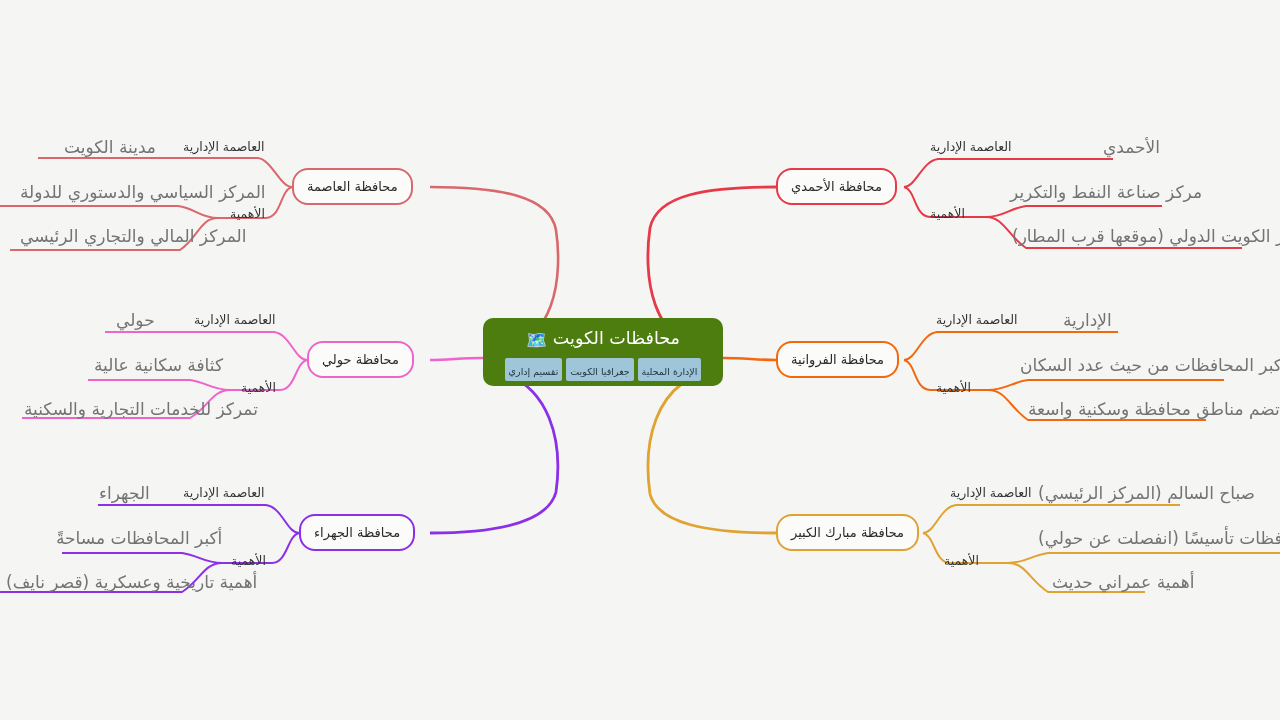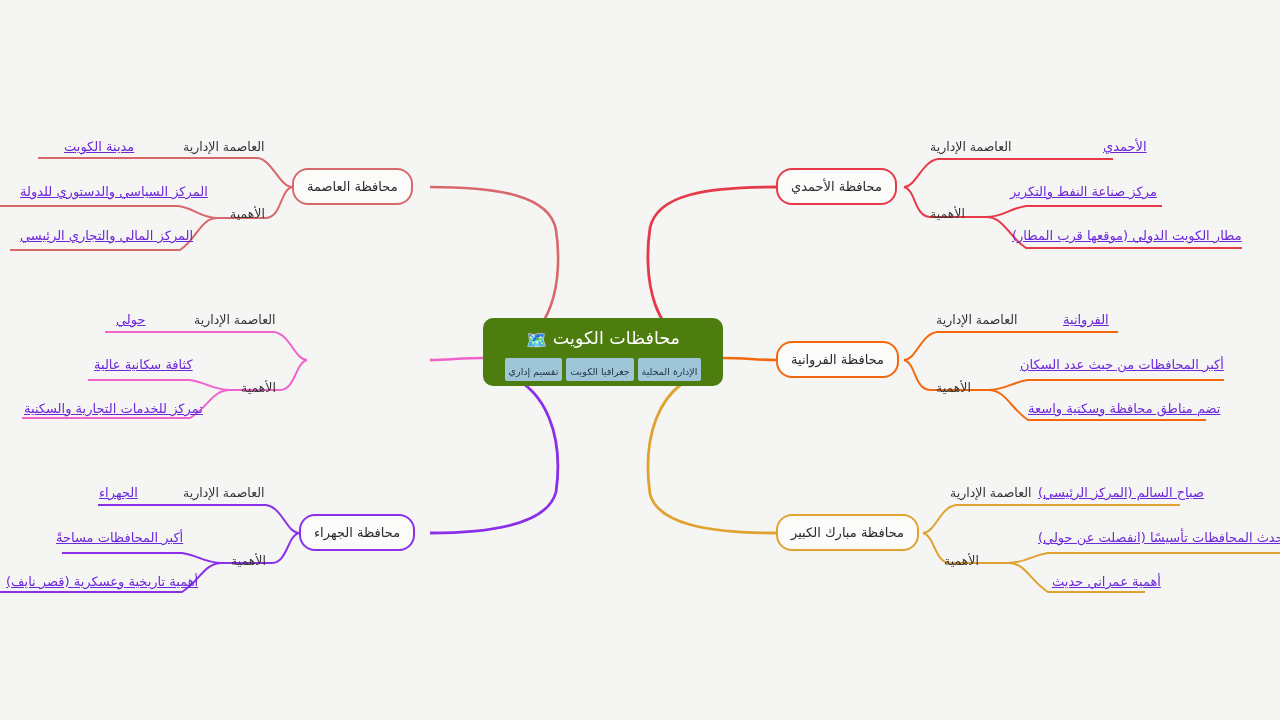--- a/index.html
+++ b/index.html
@@ -97,23 +97,22 @@
     white-space: nowrap;
     direction: rtl;
     z-index: 4;
     line-height: 16px;
   }
   .lbl.cat {           
     font-size: 12.5px;
     color: #333;
   }
   .lbl.leaf {
-    font-size: 13px;
-    color: #6d28d9;
-    text-decoration: underline;
+    font-size: 17px;
+    color: #737373;
   }
   .emoji {
     font-size: 17px;
     vertical-align: -2px;
   }
 </style>
 </head>
 <body>
 
 <div id="stage">
@@ -172,20 +171,23 @@
       <span class="root-tag">الإدارة المحلية</span>
       <span class="root-tag">جغرافيا الكويت</span>
       <span class="root-tag">تقسيم إداري</span>
     </div>
   </div>
 
   <div class="branch-node" style="left:292px; top:168px; border-color:#d9686d;">
     <span>محافظة العاصمة</span>
   </div>
 
+  <div class="branch-node" style="left:307px; top:341px; border-color:#ef63cb;">
+    <span>محافظة حولي</span>
+  </div>
 
   <div class="branch-node" style="left:299px; top:514px; border-color:#8b2fe8;">
     <span>محافظة الجهراء</span>
   </div>
 
   <div class="branch-node" style="left:776px; top:168px; border-color:#e63a49;">
     <span>محافظة الأحمدي</span>
   </div>
 
   <div class="branch-node" style="left:776px; top:341px; border-color:#f2690d;">
@@ -218,21 +220,21 @@
   <div class="lbl leaf" style="left:6px; top:574px;">أهمية تاريخية وعسكرية (قصر نايف)</div>
 
   <div class="lbl cat" style="left:930px; top:139px;">العاصمة الإدارية</div>
   <div class="lbl leaf" style="left:1065px; top:139px;margin-left:38px;">الأحمدي</div>
 
   <div class="lbl cat" style="left:930px; top:206px;">الأهمية</div>
   <div class="lbl leaf" style="left:1010px; top:184px;">مركز صناعة النفط والتكرير</div>
   <div class="lbl leaf" style="left:1012px; top:228px;">مطار الكويت الدولي (موقعها قرب المطار)</div>
 
   <div class="lbl cat" style="left:936px; top:312px;">العاصمة الإدارية</div>
-  <div class="lbl leaf" style="left:1063px; top:312px;">الفروانية</div>
+  <div class="lbl leaf" style="left:1063px; top:312px;">الإدارية</div>
 
   <div class="lbl cat" style="left:936px; top:380px;">الأهمية</div>
   <div class="lbl leaf" style="left:1020px; top:357px;">أكبر المحافظات من حيث عدد السكان</div>
   <div class="lbl leaf" style="left:1028px; top:401px;">تضم مناطق محافظة وسكنية واسعة</div>
 
   <div class="lbl cat" style="left:950px; top:485px;">العاصمة الإدارية</div>
   <div class="lbl leaf" style="left:1038px; top:485px;">صباح السالم (المركز الرئيسي)</div>
 
   <div class="lbl cat" style="left:944px; top:553px;">الأهمية</div>
   <div class="lbl leaf" style="left:1038px; top:530px;">أحدث المحافظات تأسيسًا (انفصلت عن حولي)</div>

